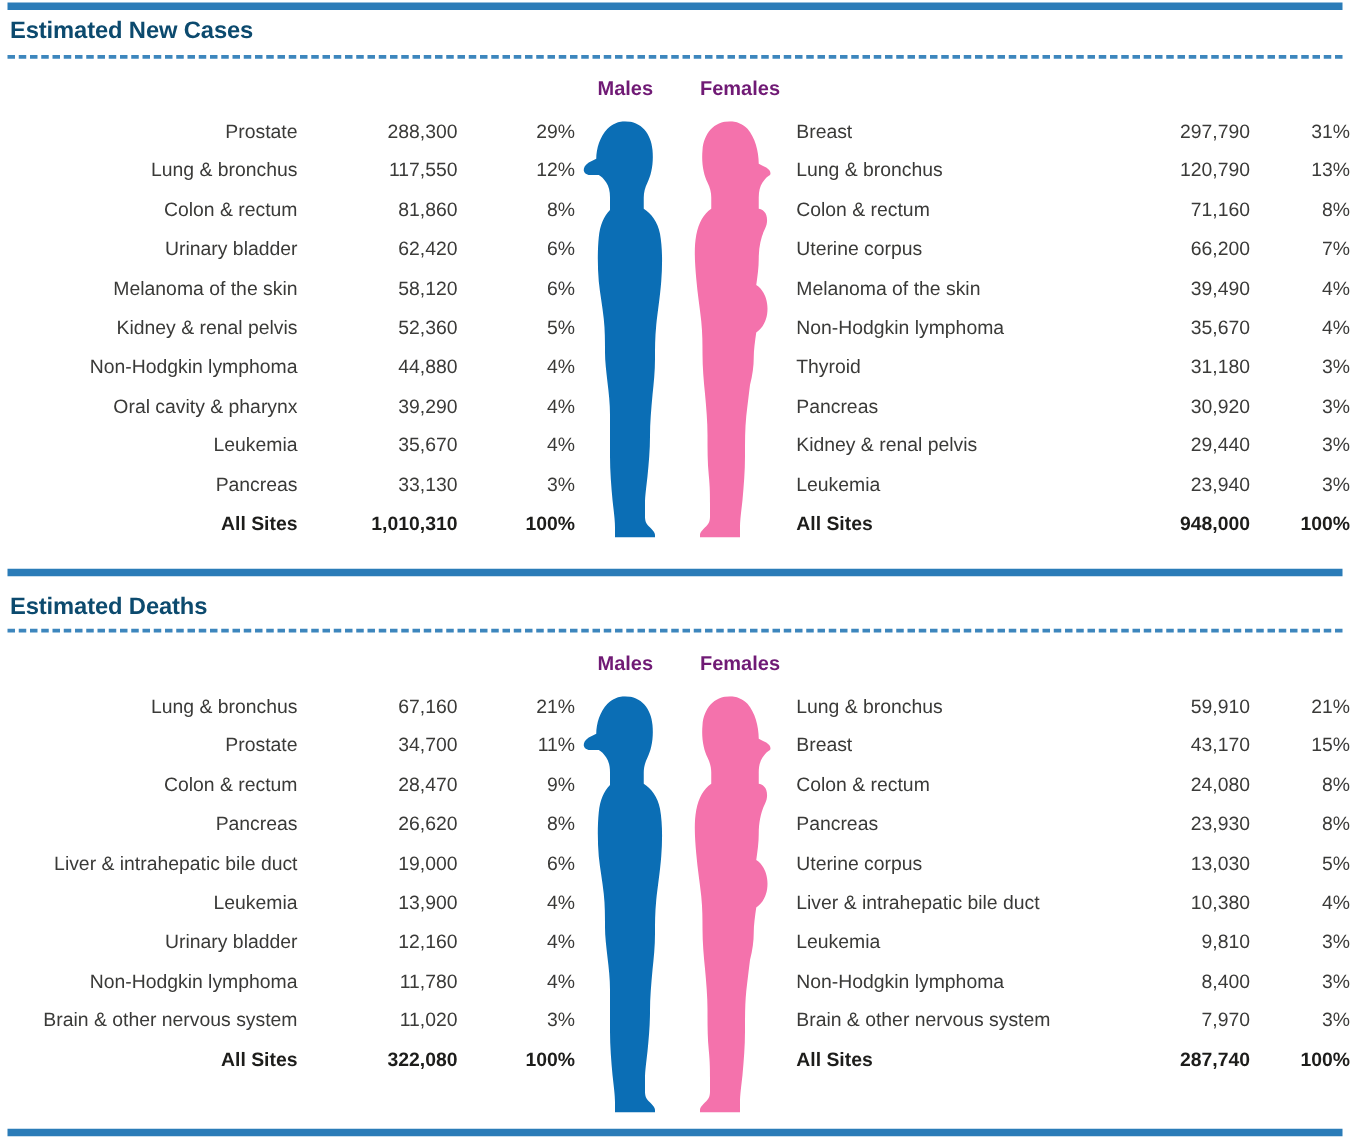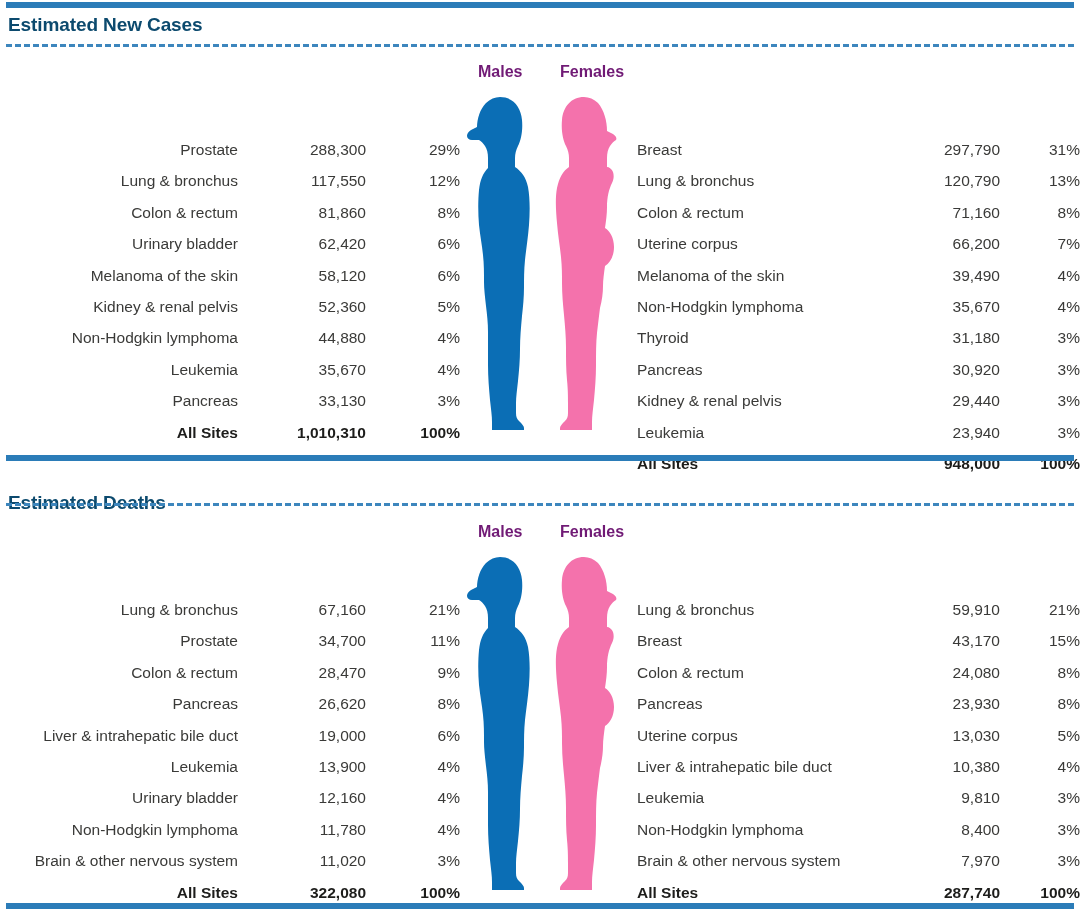--- a/index.html
+++ b/index.html
@@ -55,21 +55,20 @@
     font-size: 16px;
     font-weight: bold;
     color: #701a75;
     white-space: nowrap;
   }
 
   
   .tbl {
     position: absolute;
     border-collapse: collapse;
-    margin-top: 44px;
   }
   .tbl td {
     padding: 0;
     font-size: 15.5px;
     color: #3a3a38;
     height: 31.4px;
     line-height: 31.4px;
     vertical-align: middle;
     white-space: nowrap;
   }
@@ -169,20 +168,25 @@
           <td class="c-label">Kidney &amp; renal pelvis</td>
           <td class="c-num">52,360</td>
           <td class="c-pct">5%</td>
         </tr>
         <tr>
           <td class="c-label">Non-Hodgkin lymphoma</td>
           <td class="c-num">44,880</td>
           <td class="c-pct">4%</td>
         </tr>
         <tr>
+          <td class="c-label">Oral cavity &amp; pharynx</td>
+          <td class="c-num">39,290</td>
+          <td class="c-pct">4%</td>
+        </tr>
+        <tr>
           <td class="c-label">Leukemia</td>
           <td class="c-num">35,670</td>
           <td class="c-pct">4%</td>
         </tr>
         <tr>
           <td class="c-label">Pancreas</td>
           <td class="c-num">33,130</td>
           <td class="c-pct">3%</td>
         </tr>
         <tr class="total">
@@ -248,21 +252,21 @@
         <tr class="total">
           <td class="c-label">All Sites</td>
           <td class="c-num">948,000</td>
           <td class="c-pct">100%</td>
         </tr>
       </tbody>
   </table>
 
   <div class="rule-solid" style="top:455px;"></div>
 
-  <div class="section-title" style="top:492px;">Estimated Deaths</div>
+  <div class="section-title" style="top:475px;">Estimated Deaths</div>
 
   <div class="rule-dashed" style="top:503px;"></div>
 
   <div class="gender-label" style="left:478px; top:523px;">Males</div>
   <div class="gender-label" style="left:560px; top:523px;">Females</div>
 
   <svg class="figure" style="left:466px; top:557px;" width="66" height="333" viewBox="0 0 66 333">
     <path fill="#0b6eb5" d="M34,0 C47,0 55,10 56,23 C57,34 55,43 52,49
       C50,53 49,57 49,61 L49,70 C55,74 60,80 62,90 C64,101 64,115 63,128
       C62,141 60,153 59,163 C58,173 58,182 58,190 C58,200 57,210 56,219

